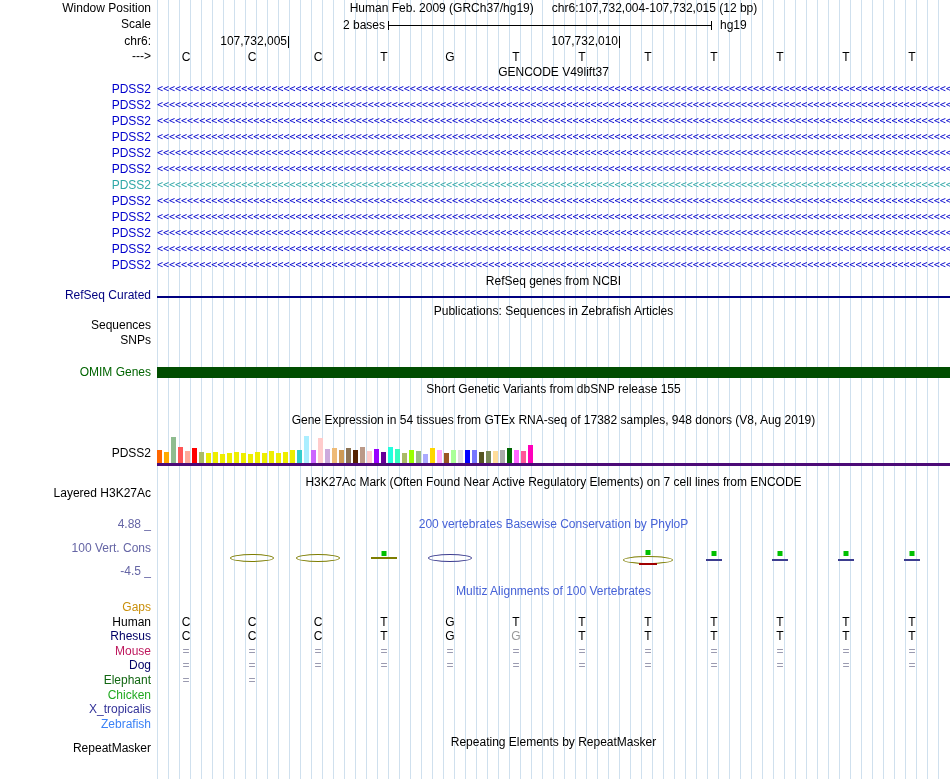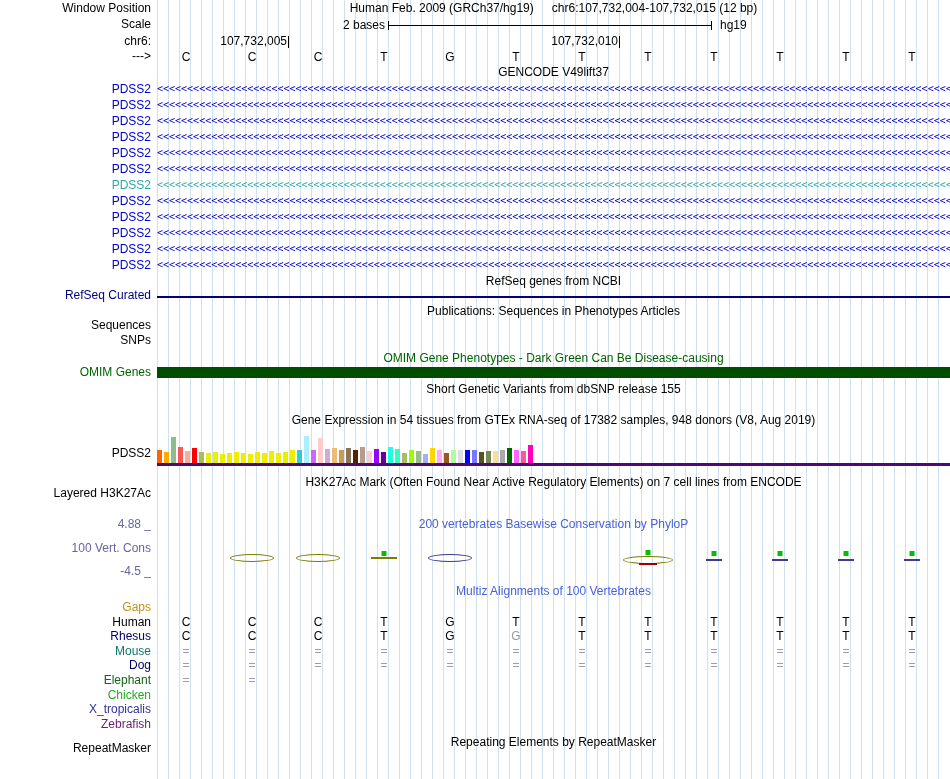--- a/index.html
+++ b/index.html
@@ -155,35 +155,31 @@
   </div>
   <div class="row" style="top:289px;height:14px">
     <div class="gutter navy">RefSeq Curated</div>
     <div class="main">
         <div class="track-line"></div>
       </div>
   </div>
 
   <div class="row" style="top:305px;height:13px">
     <div class="gutter"></div>
-    <div class="main center">Publications: Sequences in Phenotypes Articles</div>
+    <div class="main center">Publications: Sequences in Zebrafish Articles</div>
   </div>
   <div class="row" style="top:319px;height:14px">
     <div class="gutter">Sequences</div>
     <div class="main"></div>
   </div>
   <div class="row" style="top:334px;height:14px">
     <div class="gutter">SNPs</div>
     <div class="main"></div>
   </div>
 
-  <div class="row" style="top:352px;height:13px">
-    <div class="gutter"></div>
-    <div class="main center green-title">OMIM Gene Phenotypes - Dark Green Can Be Disease-causing</div>
-  </div>
   <div class="row" style="top:366px;height:13px">
     <div class="gutter green-title">OMIM Genes</div>
     <div class="main">
         <div class="omim-bar"></div>
       </div>
   </div>
 
   <div class="row" style="top:383px;height:13px">
     <div class="gutter"></div>
     <div class="main center">Short Genetic Variants from dbSNP release 155</div>
@@ -334,21 +330,21 @@
           <span class="mz-cell" style="left: 359px; color: var(--gray);">G</span>
           <span class="mz-cell" style="left: 425px; color: rgb(0, 0, 0);">T</span>
           <span class="mz-cell" style="left: 491px; color: rgb(0, 0, 0);">T</span>
           <span class="mz-cell" style="left: 557px; color: rgb(0, 0, 0);">T</span>
           <span class="mz-cell" style="left: 623px; color: rgb(0, 0, 0);">T</span>
           <span class="mz-cell" style="left: 689px; color: rgb(0, 0, 0);">T</span>
           <span class="mz-cell" style="left: 755px; color: rgb(0, 0, 0);">T</span>
         </div>
       </div>
       <div class="mz-row">
-        <div class="gutter" style="color: #0f766e;">Mouse</div>
+        <div class="gutter" style="color: #be185d;">Mouse</div>
         <div class="main">
           <span class="mz-cell" style="left: 29px; color: var(--muted);">=</span>
           <span class="mz-cell" style="left: 95px; color: var(--muted);">=</span>
           <span class="mz-cell" style="left: 161px; color: var(--muted);">=</span>
           <span class="mz-cell" style="left: 227px; color: var(--muted);">=</span>
           <span class="mz-cell" style="left: 293px; color: var(--muted);">=</span>
           <span class="mz-cell" style="left: 359px; color: var(--muted);">=</span>
           <span class="mz-cell" style="left: 425px; color: var(--muted);">=</span>
           <span class="mz-cell" style="left: 491px; color: var(--muted);">=</span>
           <span class="mz-cell" style="left: 557px; color: var(--muted);">=</span>
@@ -383,21 +379,21 @@
       </div>
       <div class="mz-row">
         <div class="gutter" style="color: rgb(34, 170, 34);">Chicken</div>
         <div class="main"></div>
       </div>
       <div class="mz-row">
         <div class="gutter" style="color: rgb(51, 51, 153);">X_tropicalis</div>
         <div class="main"></div>
       </div>
       <div class="mz-row">
-        <div class="gutter" style="color: #701a75;">Zebrafish</div>
+        <div class="gutter" style="color: #3b82f6;">Zebrafish</div>
         <div class="main"></div>
       </div>
     </div>
 
   <div class="row" style="top:736px;height:13px">
     <div class="gutter"></div>
     <div class="main center">Repeating Elements by RepeatMasker</div>
   </div>
   <div class="row" style="top:742px;height:14px">
     <div class="gutter">RepeatMasker</div>

